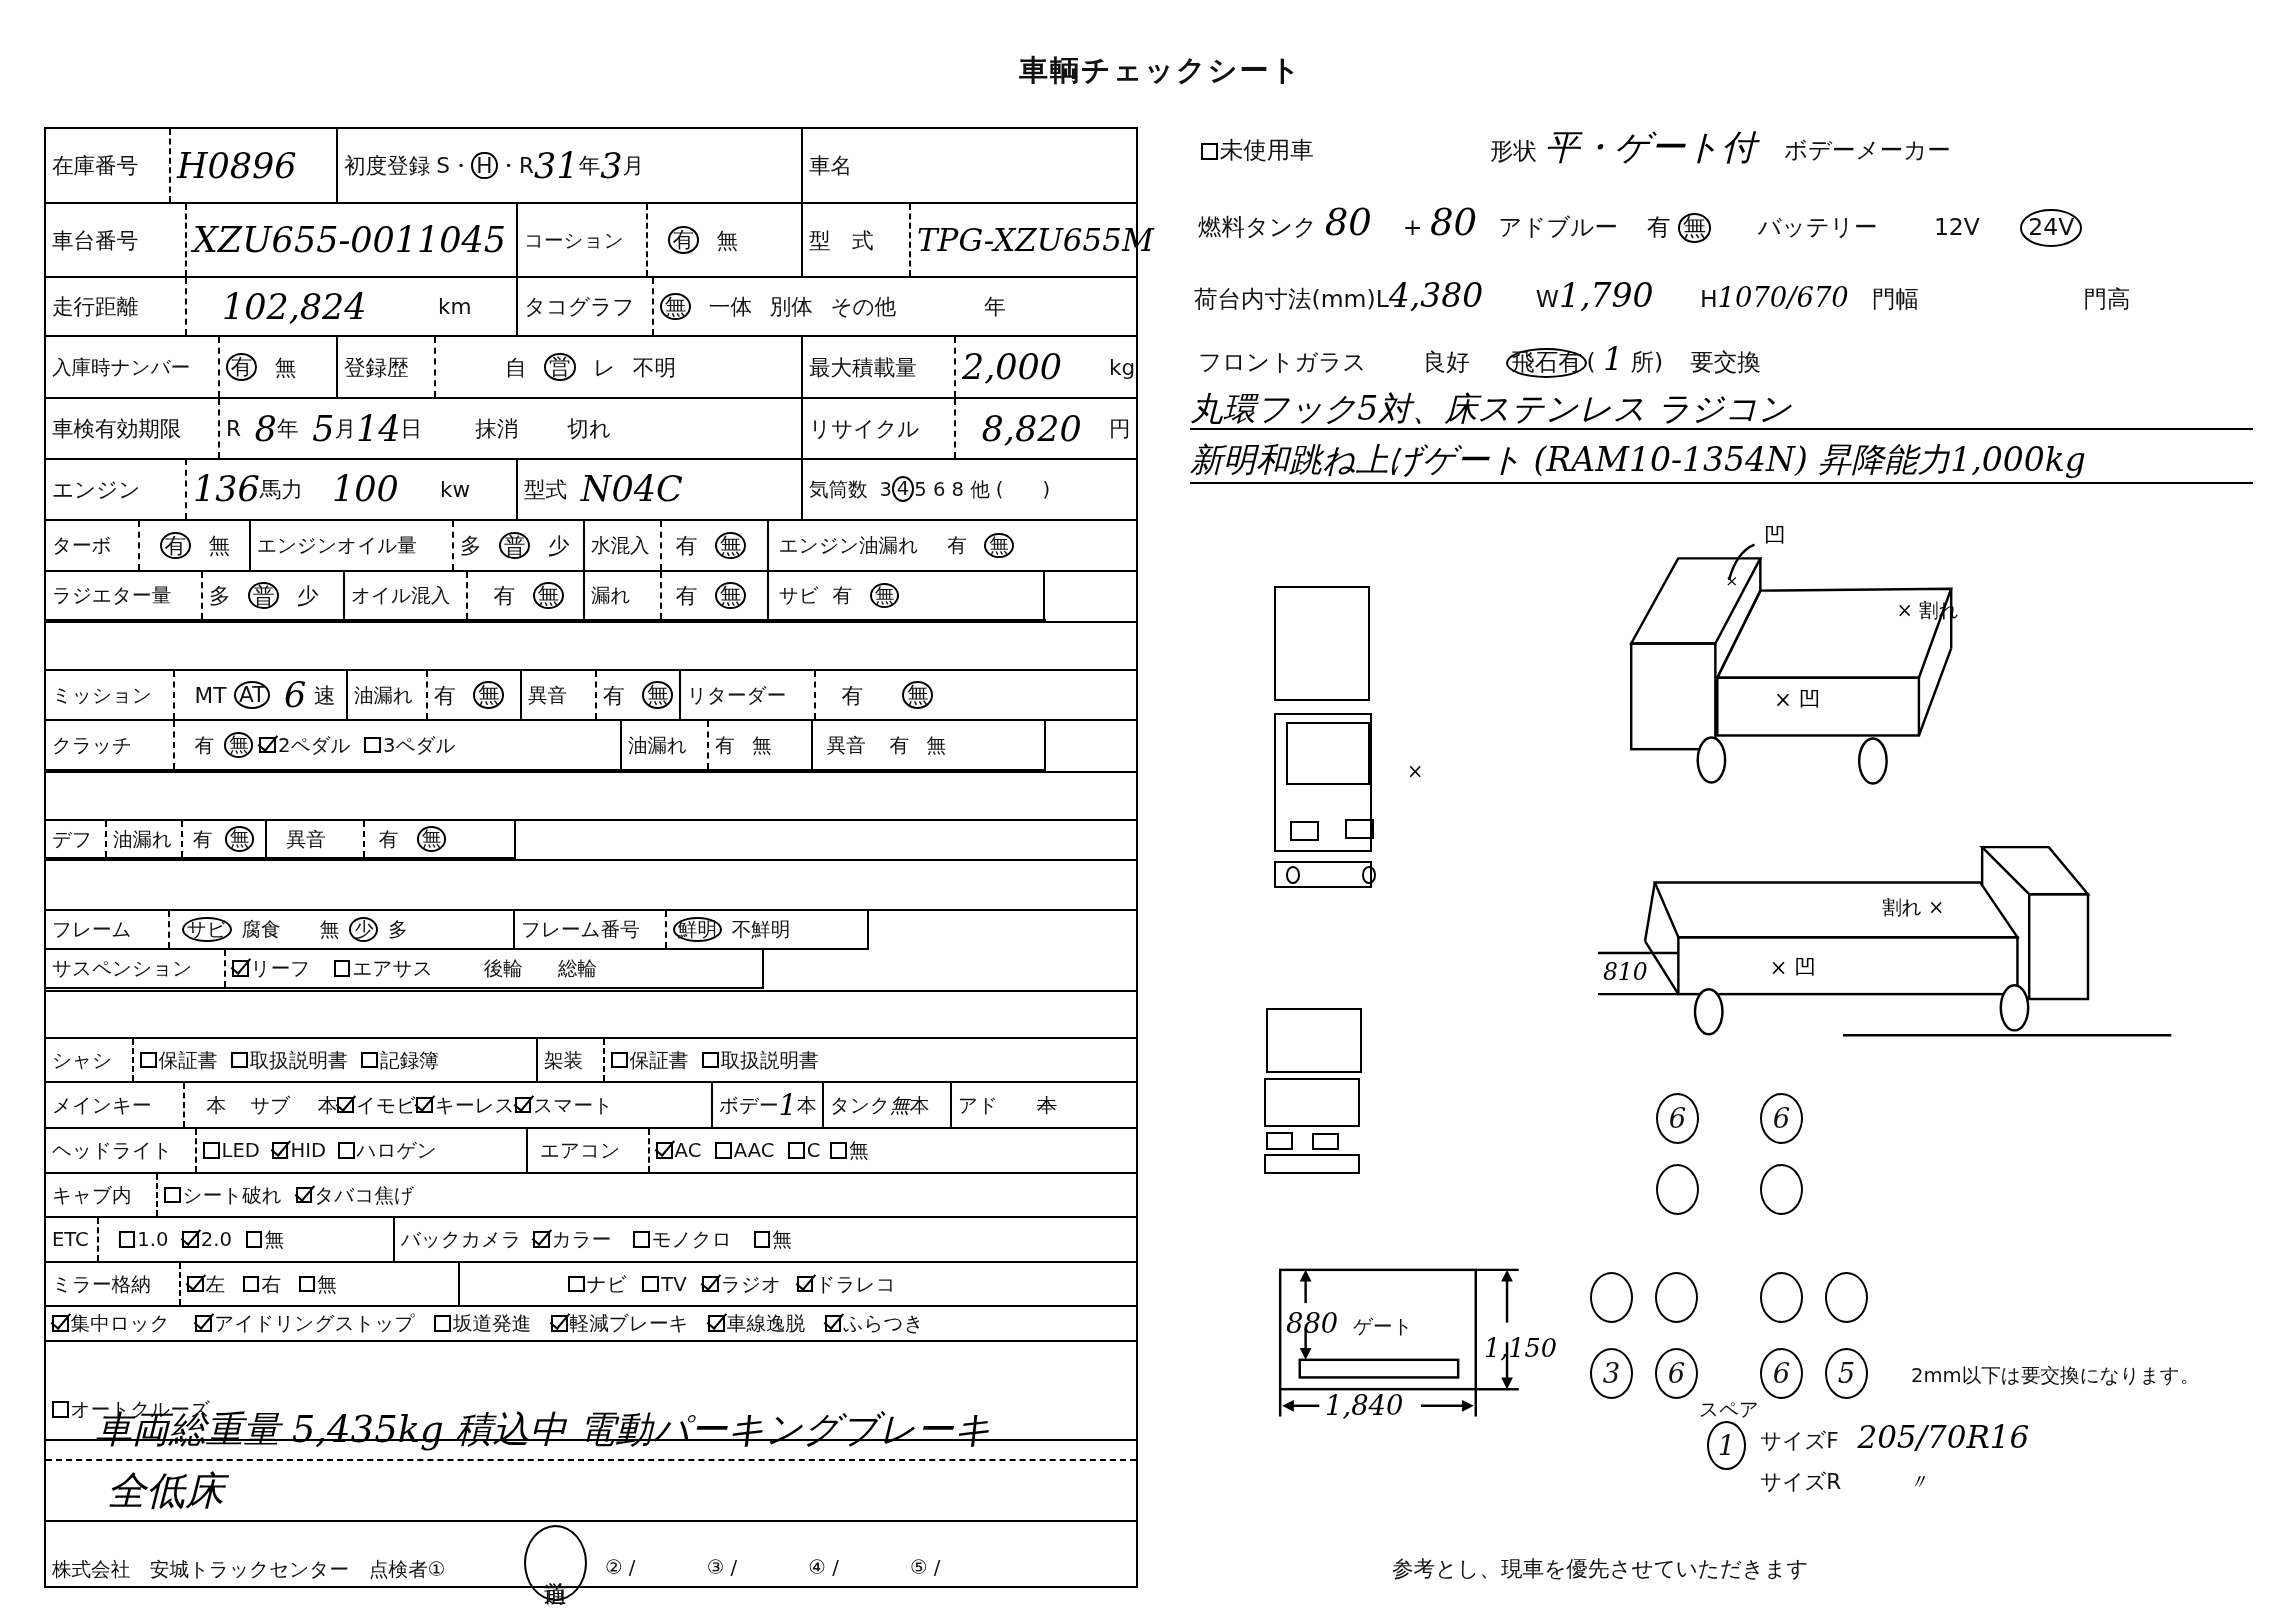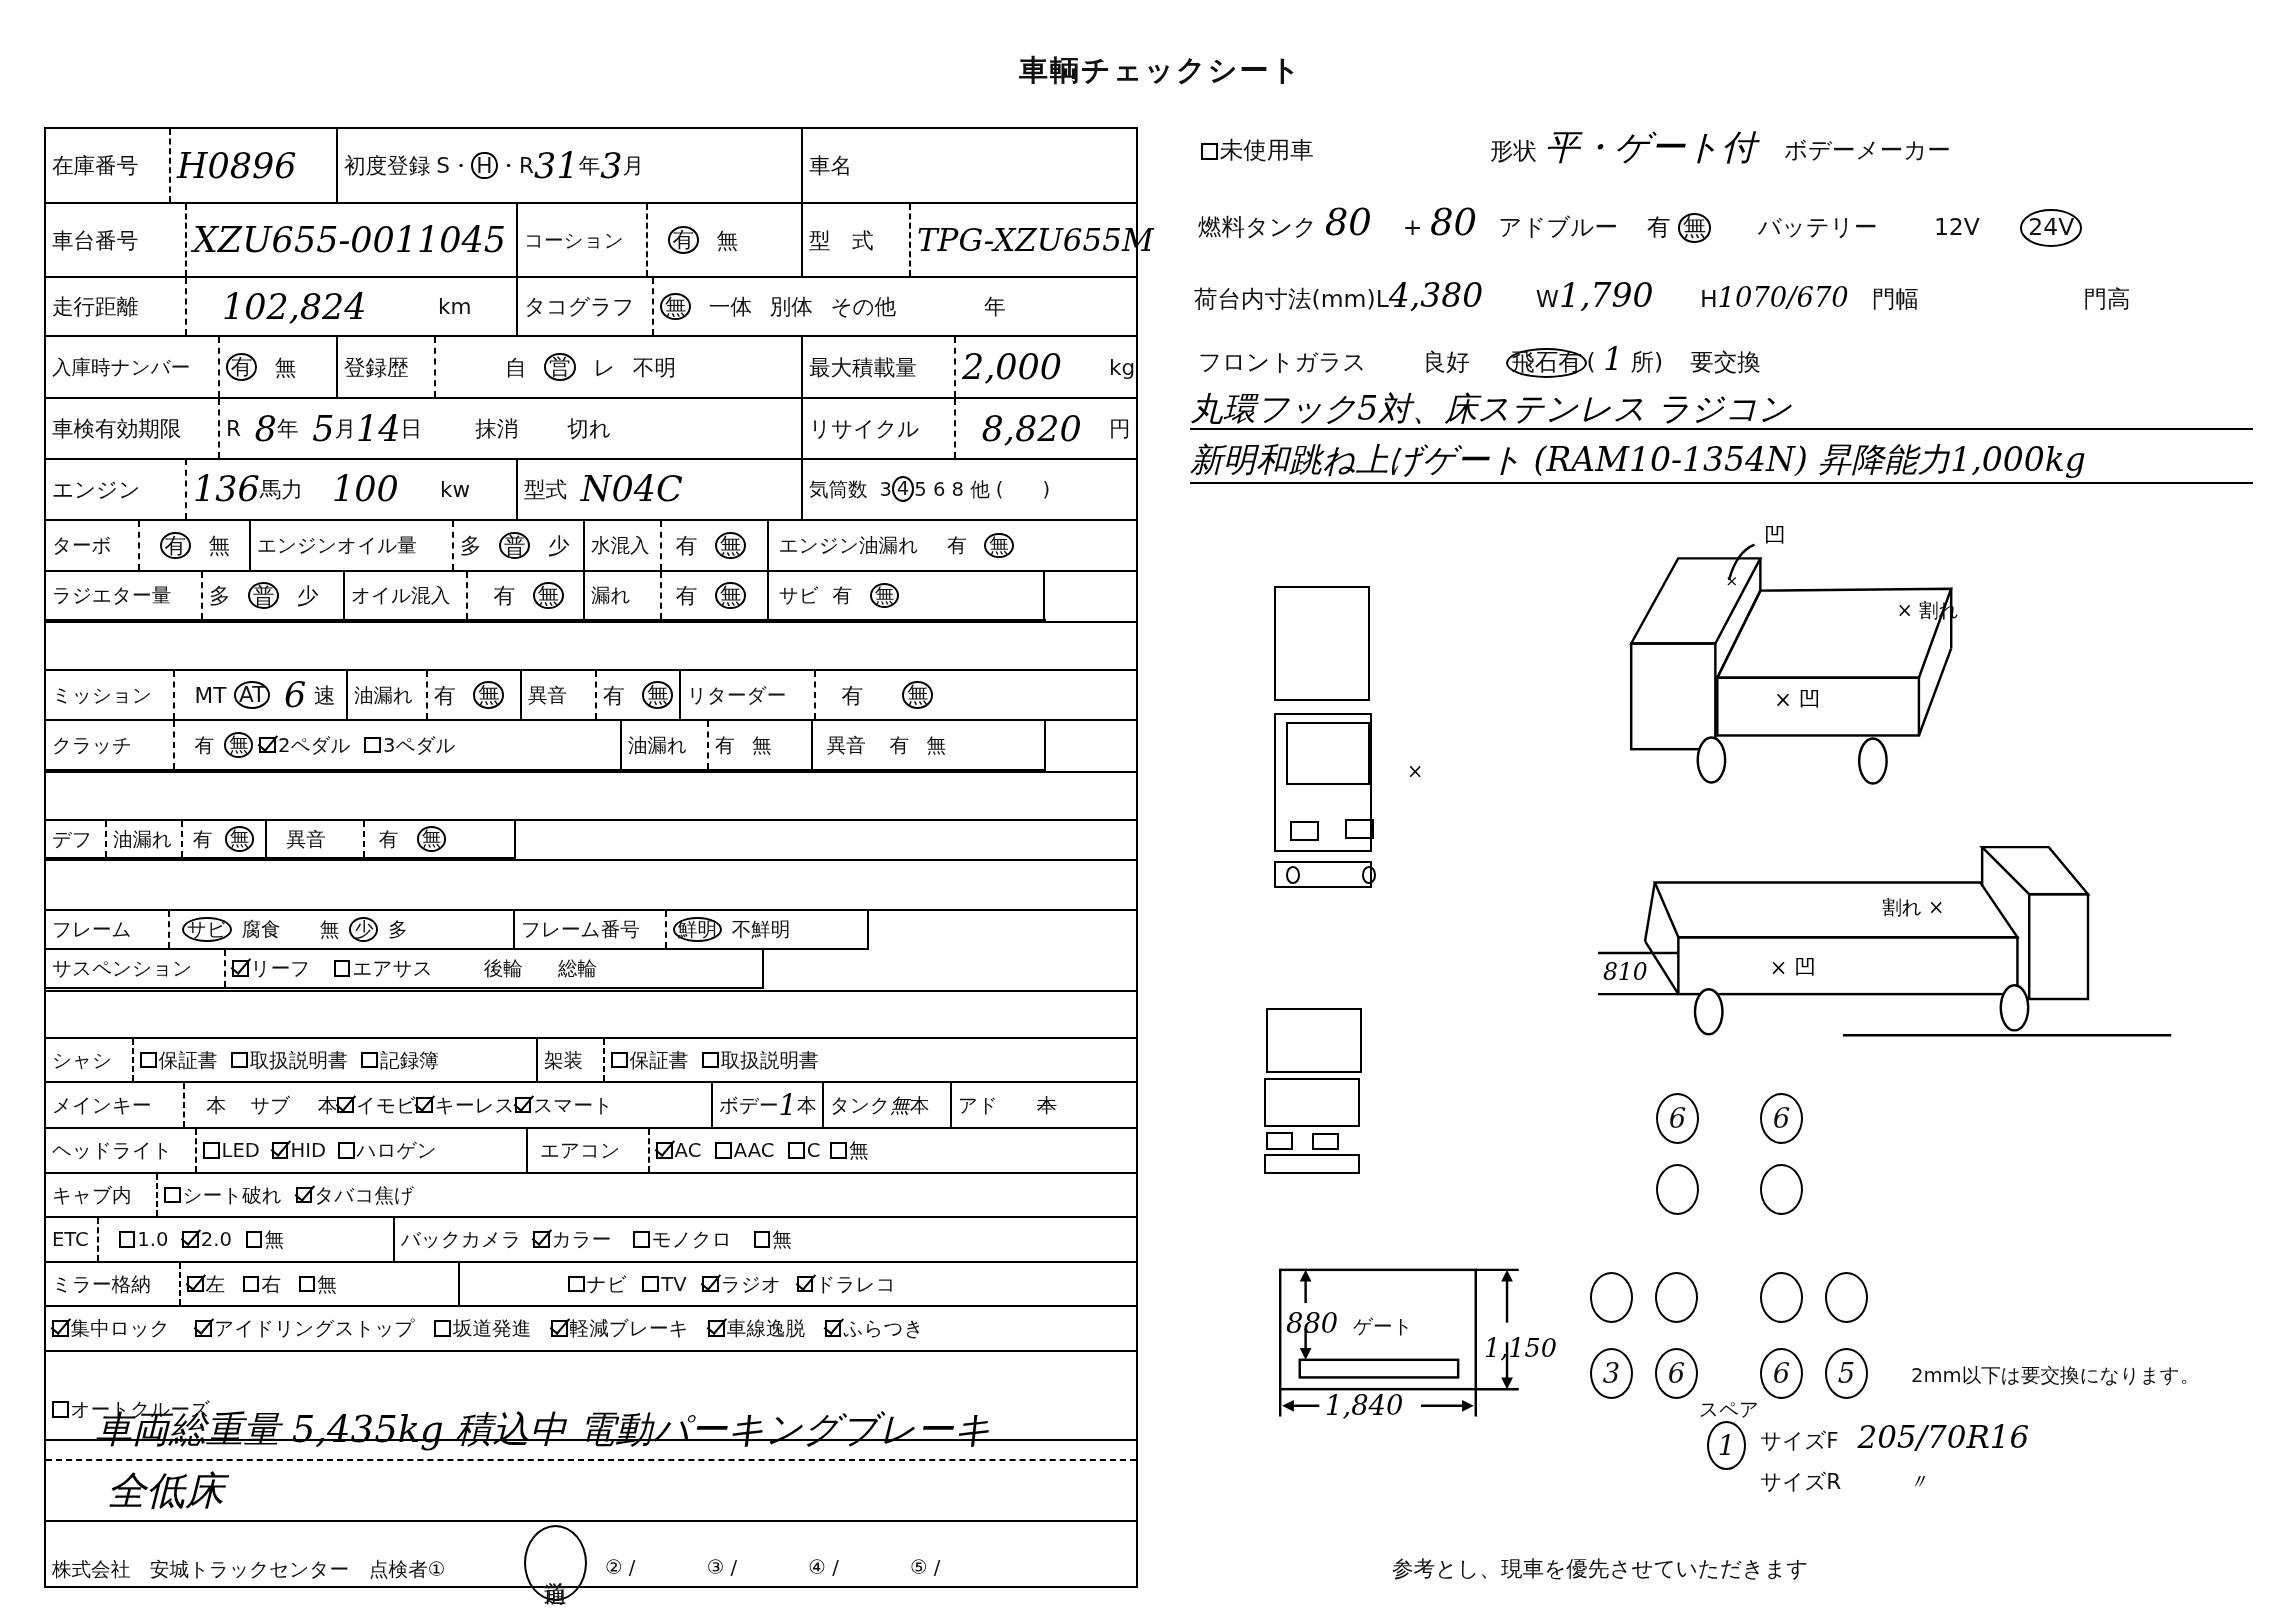--- a/index.html
+++ b/index.html
@@ -428,21 +428,21 @@
         <span>ナビ</span>
       <span class="chk" style="margin-left:15.7px"></span>
         <span>TV</span>
       <span class="chk on" style="margin-left:15.7px"></span>
         <span>ラジオ</span>
       <span class="chk on" style="margin-left:15.7px"></span>
         <span>ドラレコ</span>
     </div>
   </div>
 
-  <div class="row" style="top:1178px;height:45px">
+  <div class="row" style="top:1178px;height:35px">
     <div class="cell small" style="left:0;width:1094px">
       <span class="chk on"></span>
         <span>集中ロック</span>
       <span class="chk on" style="margin-left:25.5px"></span>
         <span>アイドリングストップ</span>
       <span class="chk" style="margin-left:19.6px"></span>
         <span>坂道発進</span>
       <span class="chk on" style="margin-left:19.6px"></span>
         <span>軽減ブレーキ</span>
       <span class="chk on" style="margin-left:19.6px"></span>

